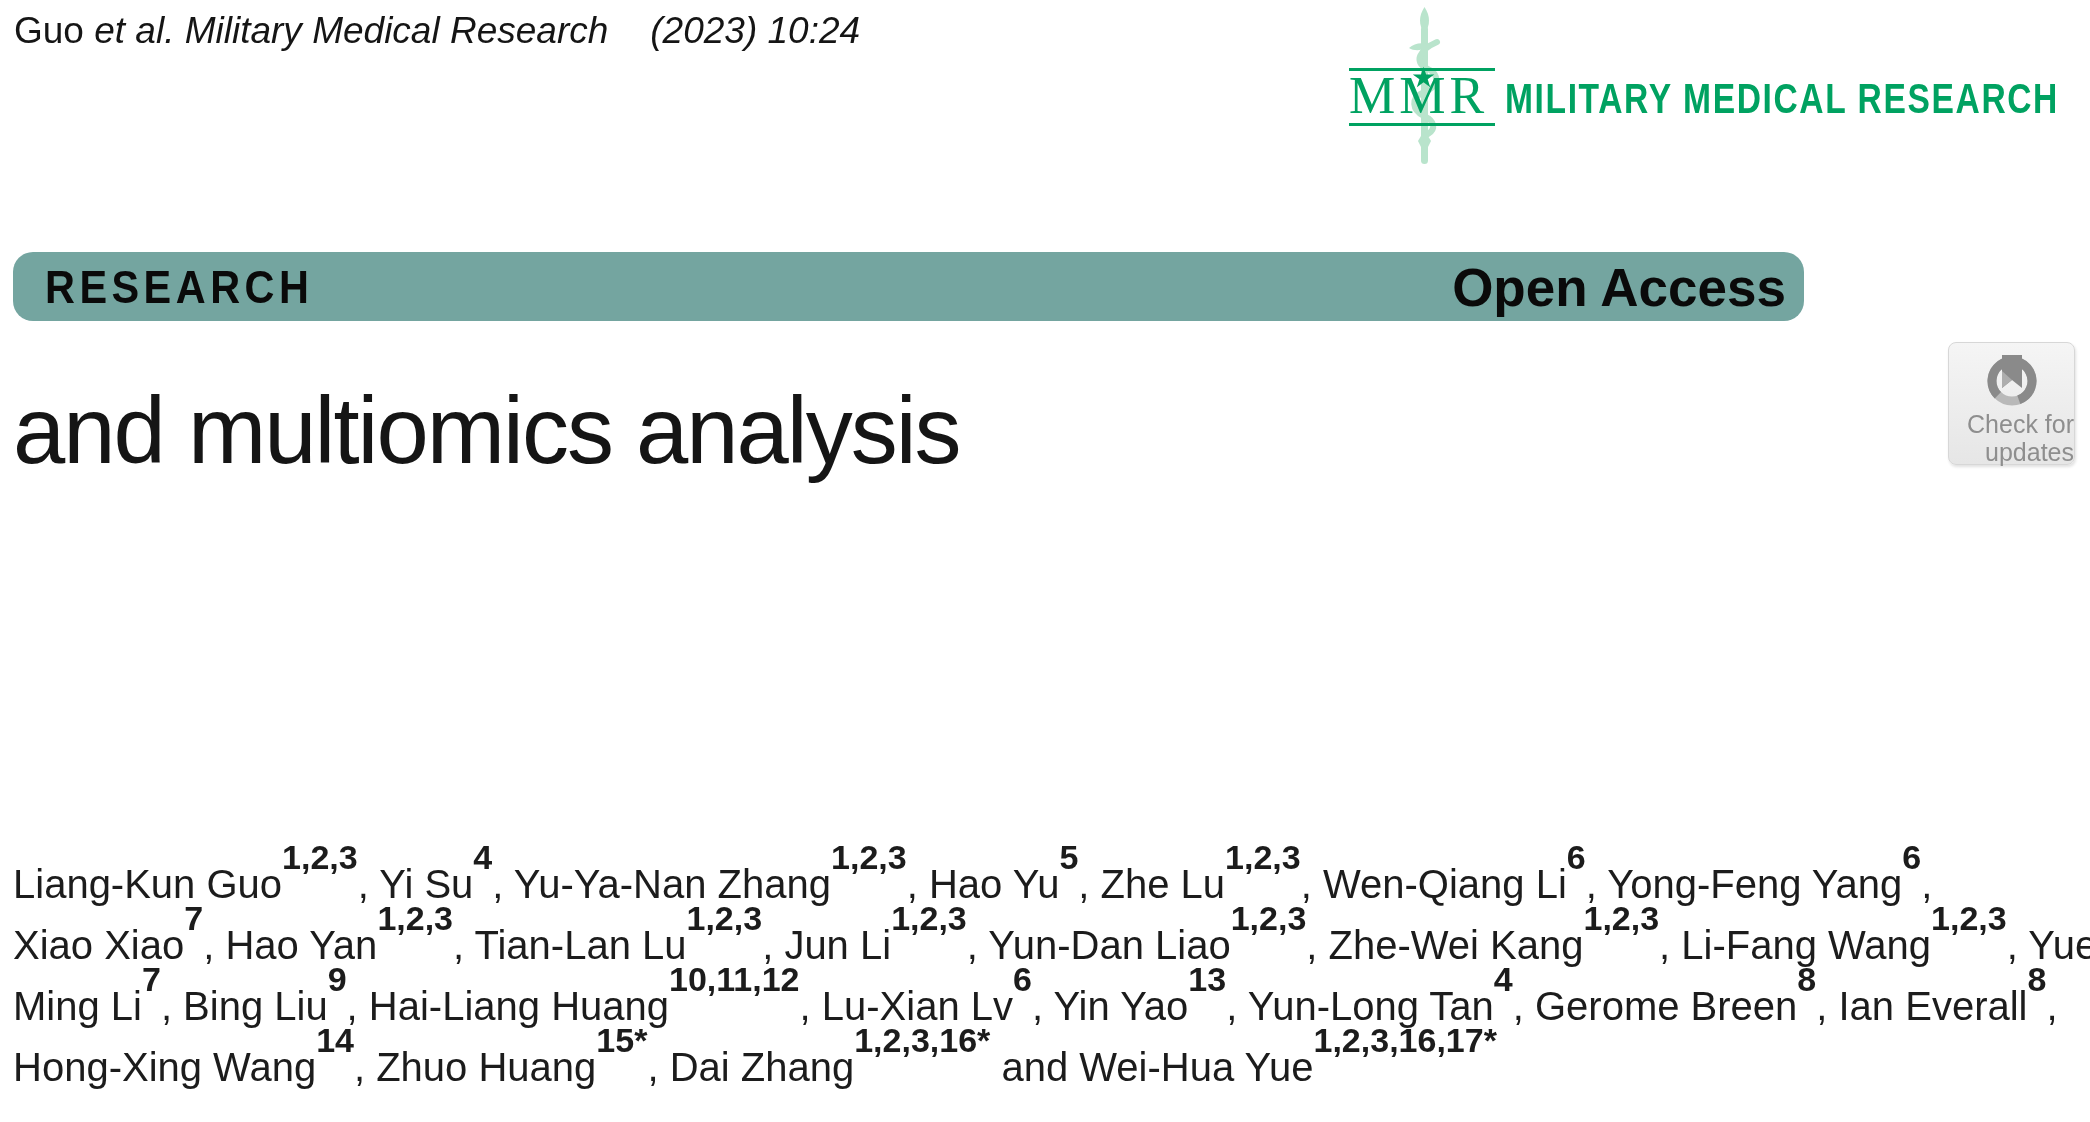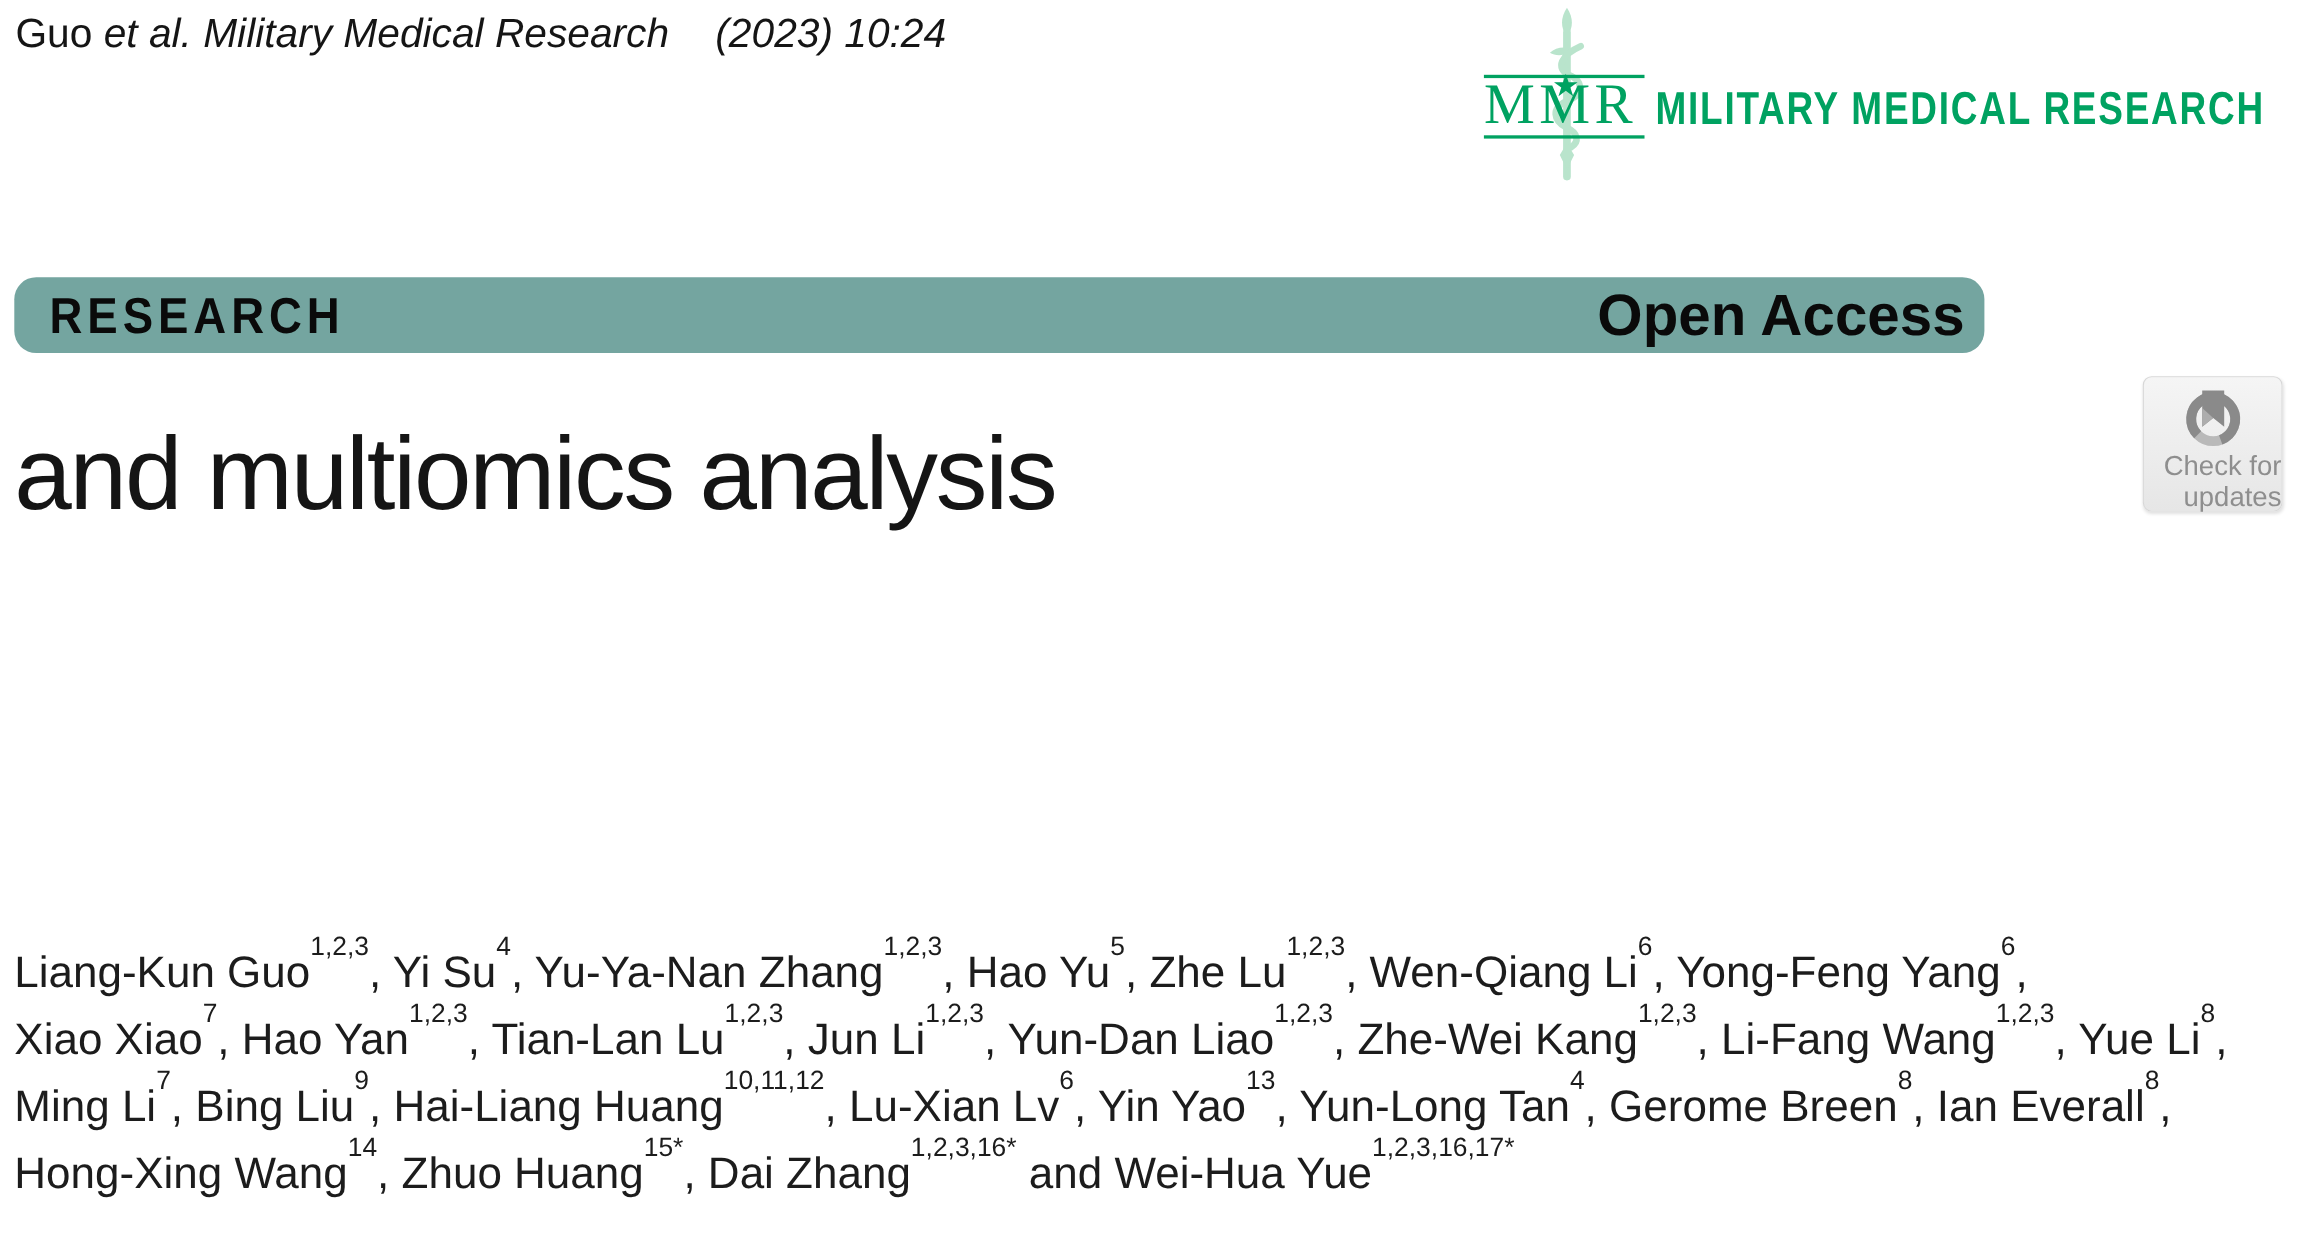--- a/index.html
+++ b/index.html
@@ -61,21 +61,21 @@
   }
   .crossmark svg{display:block;margin:7px auto 0;}
   .crossmark .cm-text{font-size:25px;line-height:28px;color:var(--badge-text);}
   
   .title{
     position:absolute;left:13px;top:374px;width:1990px;
     font-size:94px;line-height:114px;font-weight:400;letter-spacing:-2px;color:#151515;
   }
   
   .authors{position:absolute;left:13px;top:854px;width:2020px;font-size:40px;line-height:61px;color:#1c1c1c;}
-  .authors sup{font-size:24px;position:relative;top:-15px;line-height:0;letter-spacing:0;}
+  .authors sup{font-size:34px;position:relative;top:-15px;line-height:0;letter-spacing:0;font-weight:bold;}
   .author-line{white-space:nowrap;}
 </style>
 </head>
 <body>
 
 <div class="citation">
   <div><span>Guo</span> <span class="it">et al. Military Medical Research</span><span class="issue">(2023) 10:24</span></div>
 </div>
 
 <div class="logo">

